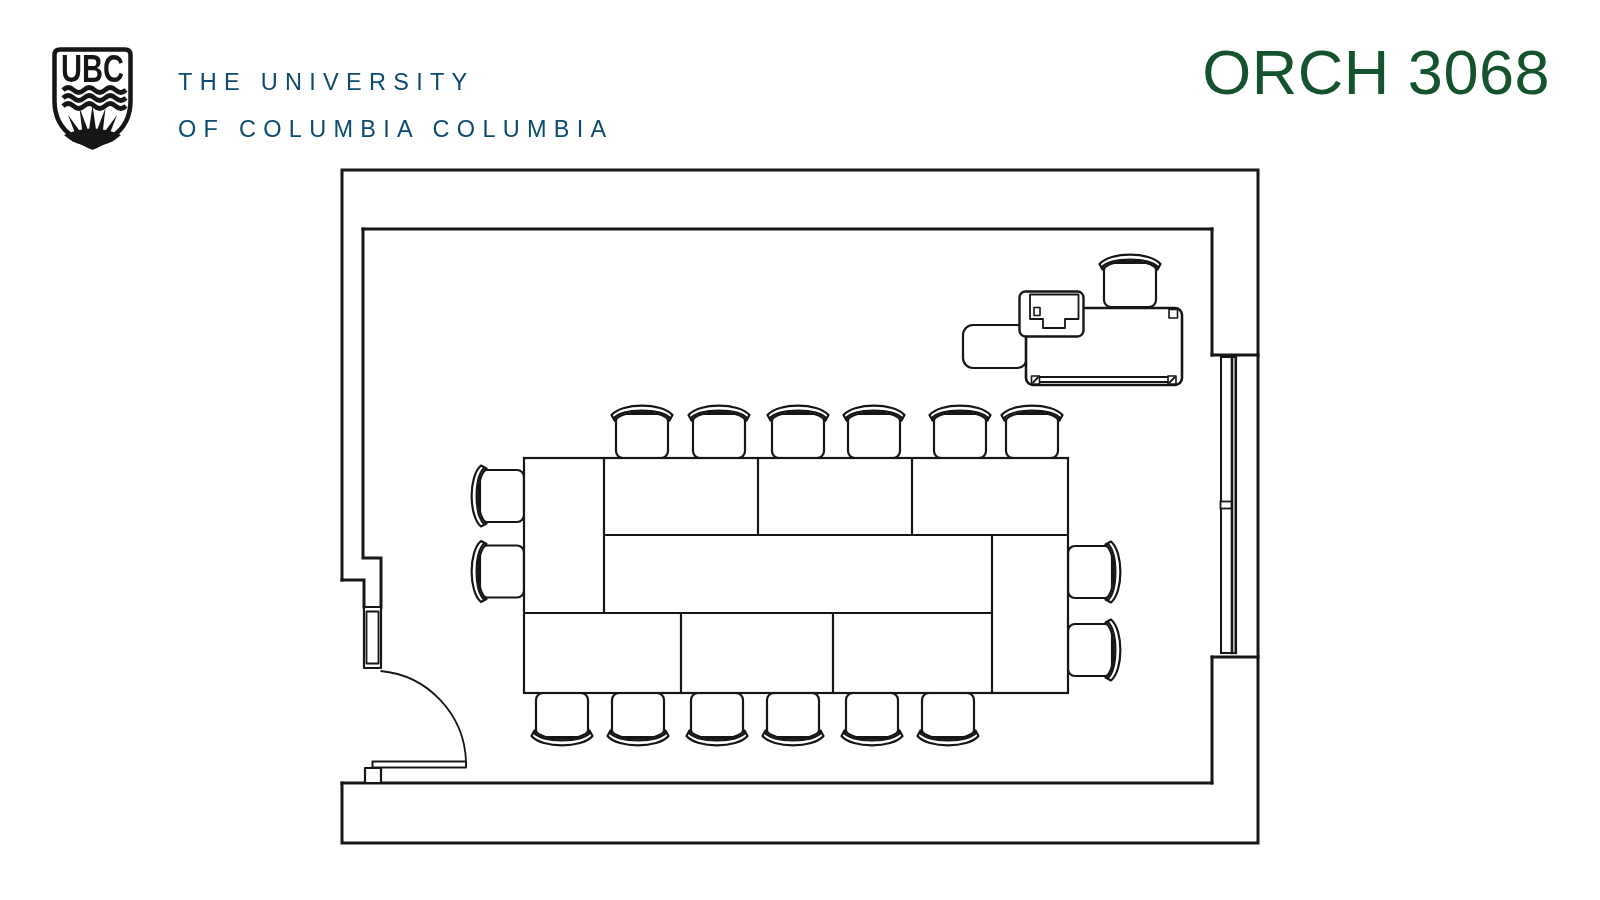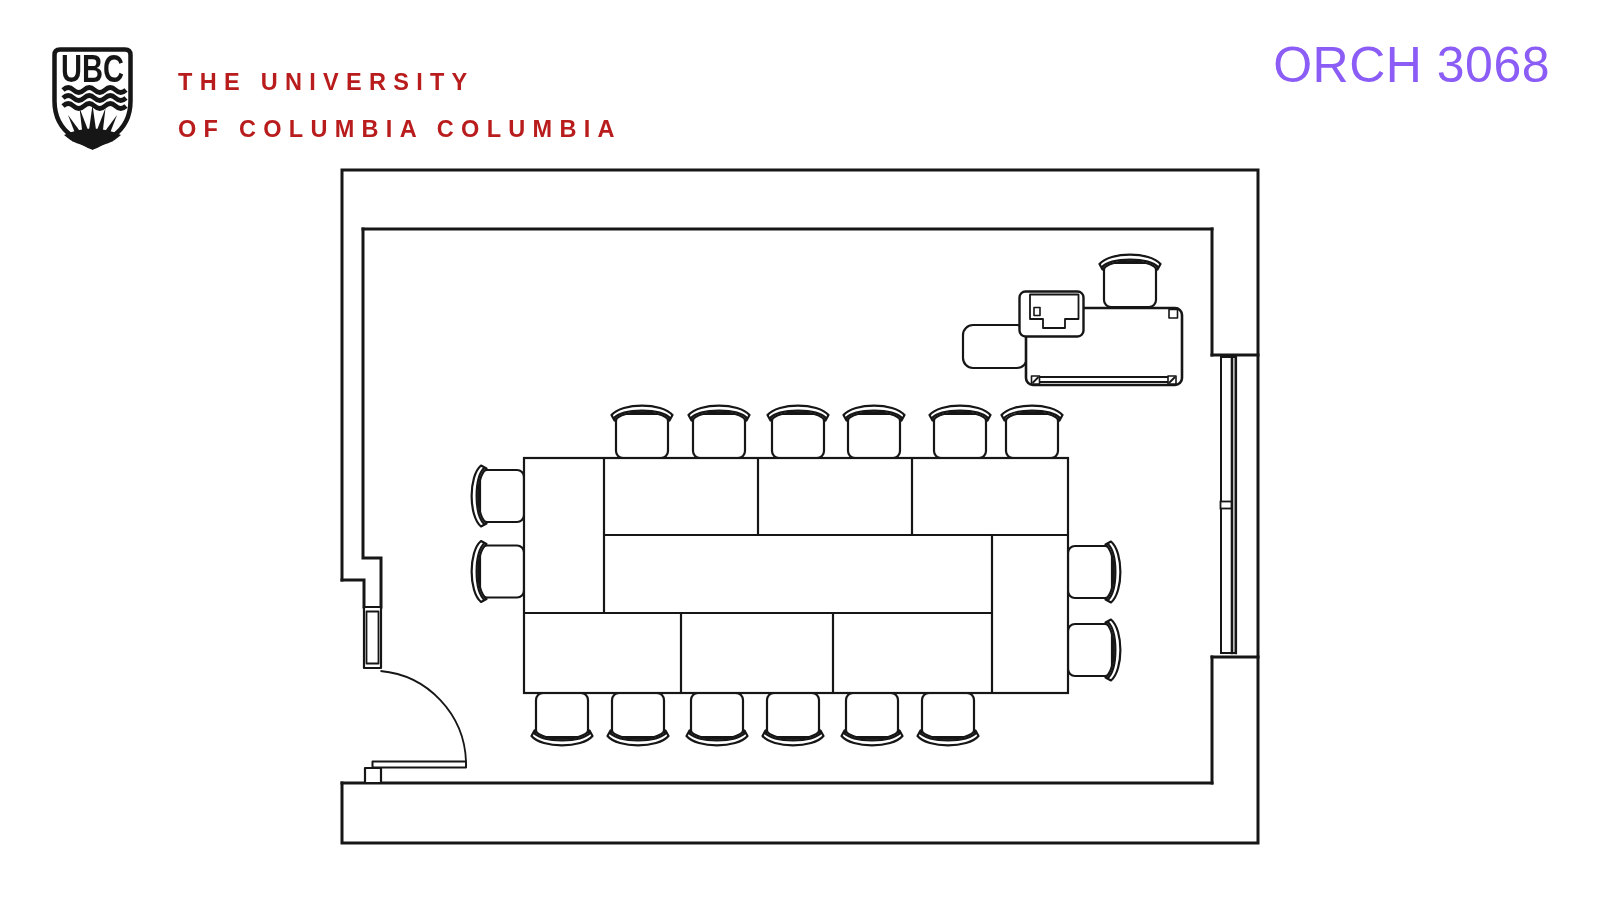--- a/index.html
+++ b/index.html
@@ -5,26 +5,26 @@
   html,body{margin:0;padding:0;}
   body{
     width:1600px;height:900px;position:relative;overflow:hidden;
     background:#ffffff;
     font-family:"Liberation Sans", sans-serif;
   }
   .brand{position:absolute;left:52px;top:47px;display:flex;align-items:flex-start;justify-content:center;}
   .shield{width:81px;height:103px;display:block;}
   .wordmark{
     position:absolute;left:126px;top:12px;
-    color:#b91c1c;font-weight:700;font-size:23.5px;line-height:47px;
+    color:#0c4a6e;font-weight:400;font-size:23.5px;line-height:47px;
     letter-spacing:0.31em;white-space:nowrap;
   }
   .room-label{
     position:absolute;right:50px;top:36px;
-    color:#8b5cf6;font-size:50px;font-weight:400;letter-spacing:0.5px;
+    color:#14532d;font-size:63px;font-weight:400;letter-spacing:0.5px;
     white-space:nowrap;
   }
   .plan{position:absolute;left:0;top:0;width:1600px;height:900px;}
 </style>
 </head>
 <body>
 
 <div class="brand">
   <svg class="shield" viewBox="0 0 81 103" aria-hidden="true">
 

